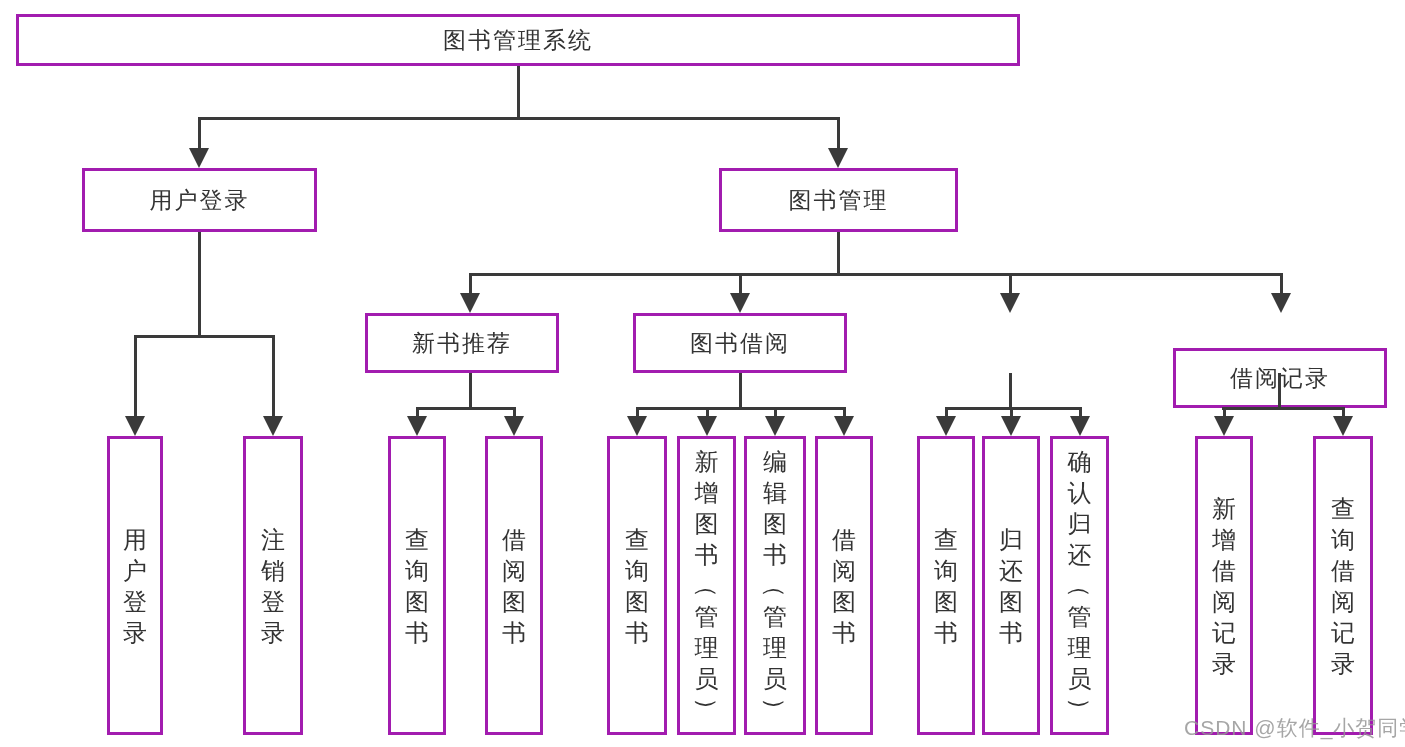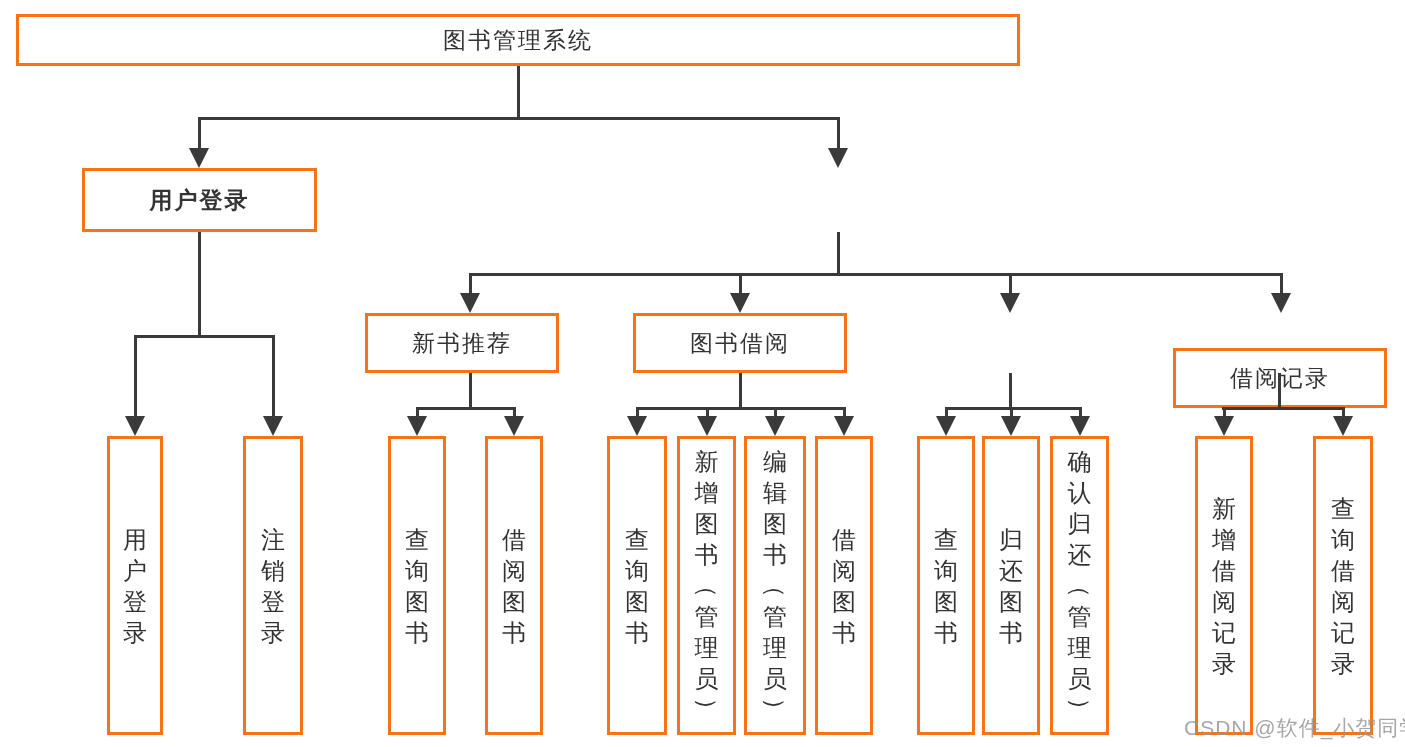--- a/index.html
+++ b/index.html
@@ -2,21 +2,21 @@
 <html><head>
 <meta charset="utf-8">
 <style>
   html,body { margin:0; padding:0; background:#ffffff; }
   .canvas {
     position:relative; width:1405px; height:747px; background:#ffffff;
     font-family:"Liberation Sans", sans-serif; color:#333333; overflow:hidden;
   }
   .box {
     position:absolute; box-sizing:border-box;
-    border:3px solid #f97316; background:#ffffff;
+    border:3px solid #a21caf; background:#ffffff;
     display:flex; align-items:center; justify-content:center;
     font-size:23px; letter-spacing:2px; color:#333333;
   }
   .vbox { flex-direction:column; letter-spacing:0; }
   .vbox span { display:block; line-height:31px; font-size:24px; text-align:center; }
   .vbox span.rot { transform:rotate(90deg); }
   .vline, .hline { position:absolute; background:#3a3a3a; }
   .arrow {
     position:absolute; width:0; height:0;
     border-left:10px solid transparent; border-right:10px solid transparent;
@@ -28,21 +28,22 @@
     letter-spacing:1px; white-space:nowrap;
   }
 </style>
 </head>
 <body>
 
 <div class="canvas">
 
   <div class="box" style="left:16px; top:14px; width:1004px; height:52px;">图书管理系统</div>
 
-  <div class="box" style="left:82px; top:168px; width:235px; height:64px;font-weight:bold;">用户登录</div>
+  <div class="box" style="left:82px; top:168px; width:235px; height:64px;">用户登录</div>
+  <div class="box" style="left:719px; top:168px; width:239px; height:64px;">图书管理</div>
 
   <div class="box" style="left:365px; top:313px; width:194px; height:60px;">新书推荐</div>
   <div class="box" style="left:633px; top:313px; width:214px; height:60px;">图书借阅</div>
   <div class="box" style="left:1173px; top:313px; width:214px; height:60px;margin-top:35px;">借阅记录</div>
 
   <div class="box vbox" style="left:107px; top:436px; width:56px; height:299px;">
       <span>用</span>
       <span>户</span>
       <span>登</span>
       <span>录</span>

